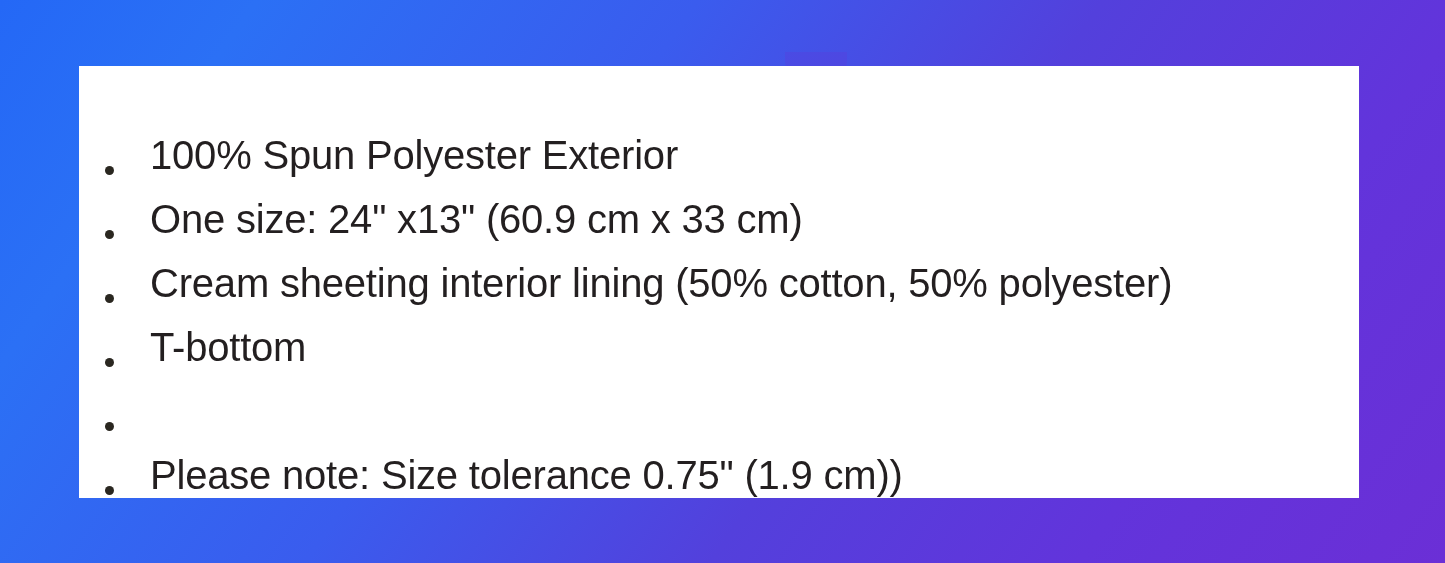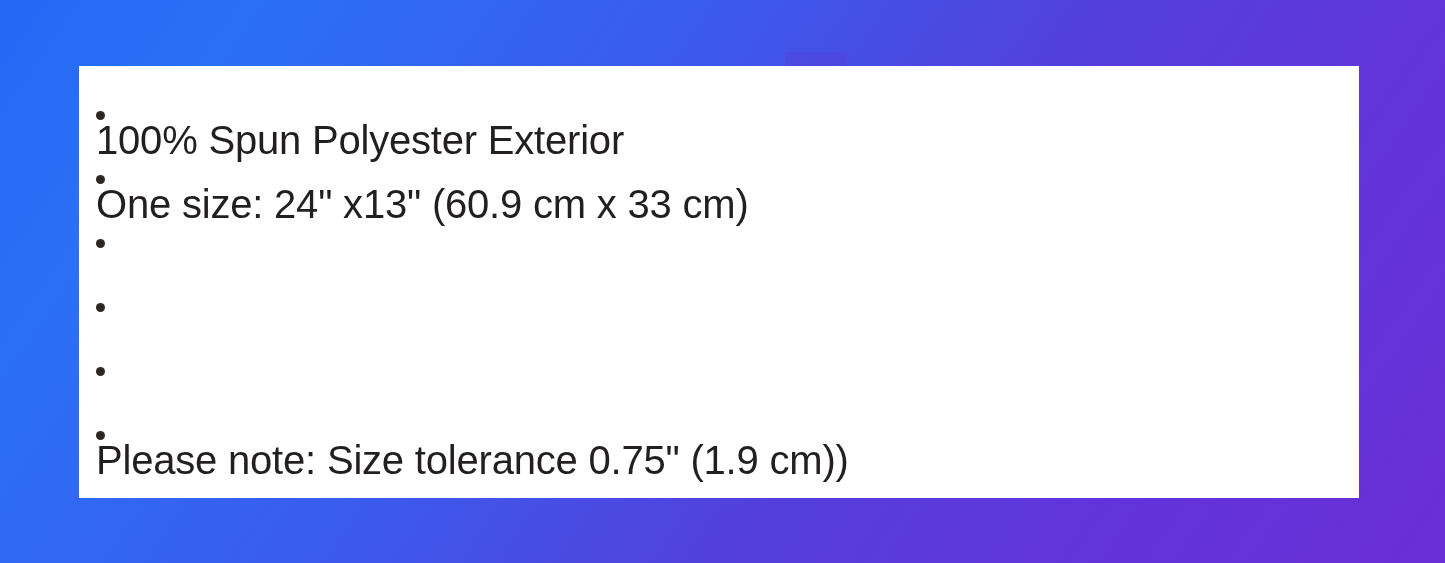--- a/index.html
+++ b/index.html
@@ -73,26 +73,25 @@
     position: absolute;
     left: 0;
     top: 0;
     margin: 0;
     padding: 0;
     list-style: none;
   }
 
   .spec-item {
     position: absolute;
-    left: 17px;
+    left: 26px;
     height: 64px;
     display: flex;
-    align-items: flex-start;
+    align-items: flex-end;
     white-space: nowrap;
-    flex-direction: column;
   }
 
   .spec-item:nth-child(1) { top: 45px; }
   .spec-item:nth-child(2) { top: 109px; }
   .spec-item:nth-child(3) { top: 173px; }
   .spec-item:nth-child(4) { top: 237px; }
   .spec-item:nth-child(5) { top: 301px; }
   .spec-item:nth-child(6) { top: 365px; }
 
   .bullet-dot {
@@ -133,24 +132,26 @@
         <span class="spec-text">100% Spun Polyester Exterior</span>
       </li>
 
       <li class="spec-item">
         <span class="bullet-dot"></span>
         <span class="spec-text">One size: 24" x13" (60.9 cm x 33 cm)</span>
       </li>
 
       <li class="spec-item">
         <span class="bullet-dot"></span>
+        <span class="spec-text">Cream sheeting interior lining (50% cotton, 50% polyester)</span>
       </li>
 
       <li class="spec-item">
         <span class="bullet-dot"></span>
+        <span class="spec-text">T-bottom</span>
       </li>
 
       <li class="spec-item">
         <span class="bullet-dot"></span>
       </li>
 
       <li class="spec-item">
         <span class="bullet-dot"></span>
         <span class="spec-text">Please note: Size tolerance 0.75" (1.9 cm))</span>
       </li>

